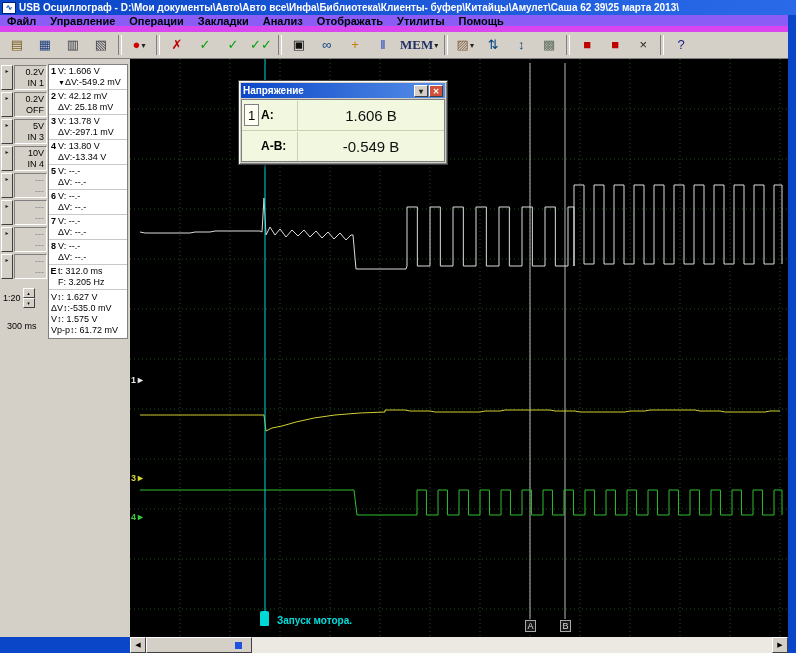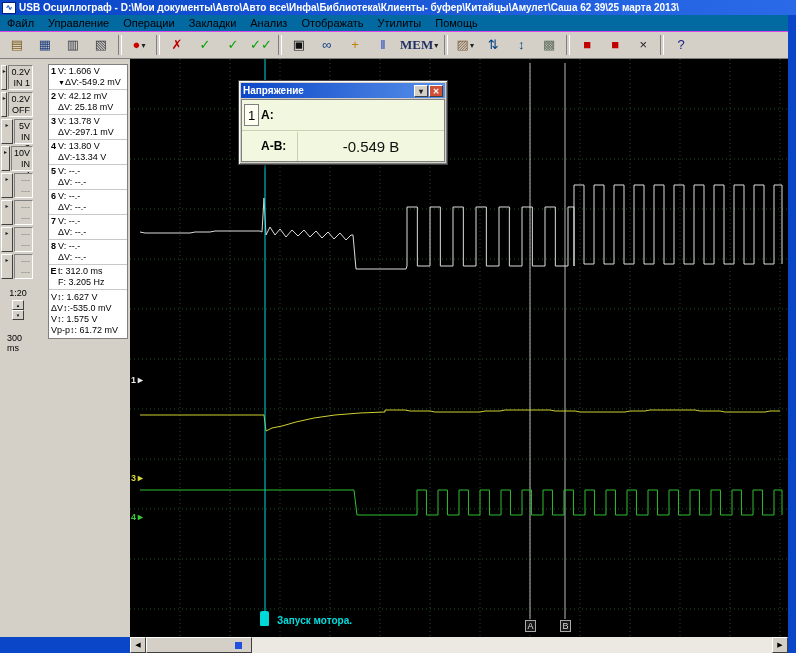--- a/index.html
+++ b/index.html
@@ -5,42 +5,42 @@
   html,body{margin:0;padding:0;background:#000;}
   .win{position:relative;width:796px;height:653px;background:#d4d0c8;overflow:hidden;
        font-family:"Liberation Sans",sans-serif;color:#000;}
   
   .titlebar{position:absolute;left:0;top:0;width:100%;height:15px;
     background:linear-gradient(90deg,#0a46c8,#2a6ae8);color:#fff;font-size:10px;font-weight:bold;
     display:flex;align-items:center;gap:3px;padding-left:2px;box-sizing:border-box;white-space:nowrap;overflow:hidden;}
   .win-icon{width:12px;height:10px;background:#fff;border:1px solid #002080;color:#0040c0;
     font-size:8px;line-height:9px;text-align:center;flex:0 0 auto;}
   
-  .menubar{position:absolute;left:0;top:15px;width:100%;height:17px;background:#0369a1;
-    display:flex;align-items:center;font-size:11px;border-bottom:1px solid #d946ef;box-sizing:border-box;}
+  .menubar{position:absolute;left:0;top:15px;width:100%;height:17px;background:#8b5cf6;
+    display:flex;align-items:center;font-size:11px;border-bottom:6px solid #d946ef;box-sizing:border-box;font-weight:bold;}
   .menu-item{padding:1px 7px;}
   
   .toolbar{position:absolute;left:0;top:32px;width:100%;height:27px;background:#d4d0c8;
     display:flex;align-items:center;padding-left:3px;border-bottom:1px solid #808080;box-sizing:border-box;}
   .tb-btn{height:22px;min-width:22px;display:flex;align-items:center;justify-content:center;
     font-size:13px;margin:0 1px;padding:0 1px;border:1px solid #d4d0c8;}
   .tb-glyph{line-height:20px;}
   .tb-text{font-size:13px;font-weight:bold;color:#203060;font-family:Liberation Serif, serif;}
   .tb-dd{font-size:8px;margin-left:1px;color:#202020;}
   .tb-sep{width:2px;height:20px;border-left:1px solid #808080;border-right:1px solid #ffffff;margin:0 3px;}
   
   .left{position:absolute;left:0;top:59px;width:130px;bottom:16px;background:#d4d0c8;}
-  .controls{position:absolute;left:1px;top:5px;width:32px;}
+  .controls{position:absolute;left:1px;top:5px;width:46px;}
   .ctl-row{height:27px;display:flex;align-items:stretch;}
   .ctl-btn{width:10px;margin:1px 0;background:#d4d0c8;border:1px solid;border-color:#fff #404040 #404040 #fff;
     font-size:6px;color:#202020;display:flex;justify-content:center;align-items:flex-start;padding-top:1px;}
   .ctl-txt{flex:1;margin:1px 0 1px 1px;font-size:9px;line-height:11px;text-align:right;padding:1px 2px;
     border:1px solid;border-color:#808080 #fff #fff #808080;background:#d4d0c8;}
   .ctl-off .ctl-txt{color:#8a8a8a;}
-  .ratio-row{display:flex;align-items:center;gap:2px;margin:8px 0 13px 2px;font-size:9px;flex-direction:column;}
+  .ratio-row{display:flex;align-items:center;gap:2px;margin:8px 0 13px 2px;font-size:9px;}
   .spin{display:flex;flex-direction:column;}
   .spin span{width:10px;height:8px;font-size:5px;line-height:8px;text-align:center;
     background:#d4d0c8;border:1px solid;border-color:#fff #404040 #404040 #fff;}
   .timebase{margin:6px 0 0 6px;font-size:9px;}
   .measure{position:absolute;left:48px;top:5px;width:80px;background:#fff;
     border:1px solid #808080;font-size:9px;box-sizing:border-box;}
   .m-row{height:24px;border-bottom:1px solid #c8c8c8;display:flex;overflow:hidden;}
   .m-n{width:9px;font-weight:bold;padding-top:1px;text-align:center;flex:0 0 auto;}
   .m-lines{flex:1;line-height:11px;white-space:nowrap;padding-top:1px;}
   .m-trig{font-size:7px;}
@@ -346,20 +346,21 @@
     <div class="dlg-title">
       <span>Напряжение</span>
       <span class="grow"></span>
       <span class="dlg-btn">▾</span>
       <span class="dlg-btn close">✕</span>
     </div>
     <div class="dlg-body">
         <div class="dlg-row">
           <div class="dlg-num">1</div>
           <div class="dlg-label">A:</div>
+          <div class="dlg-value">1.606 В</div>
         </div>
         <div class="dlg-row">
           <div class="dlg-num empty"></div>
           <div class="dlg-label">A-B:</div>
           <div class="dlg-value">-0.549 В</div>
         </div>
       </div>
   </div>
 
   <div class="rightstrip"></div>

